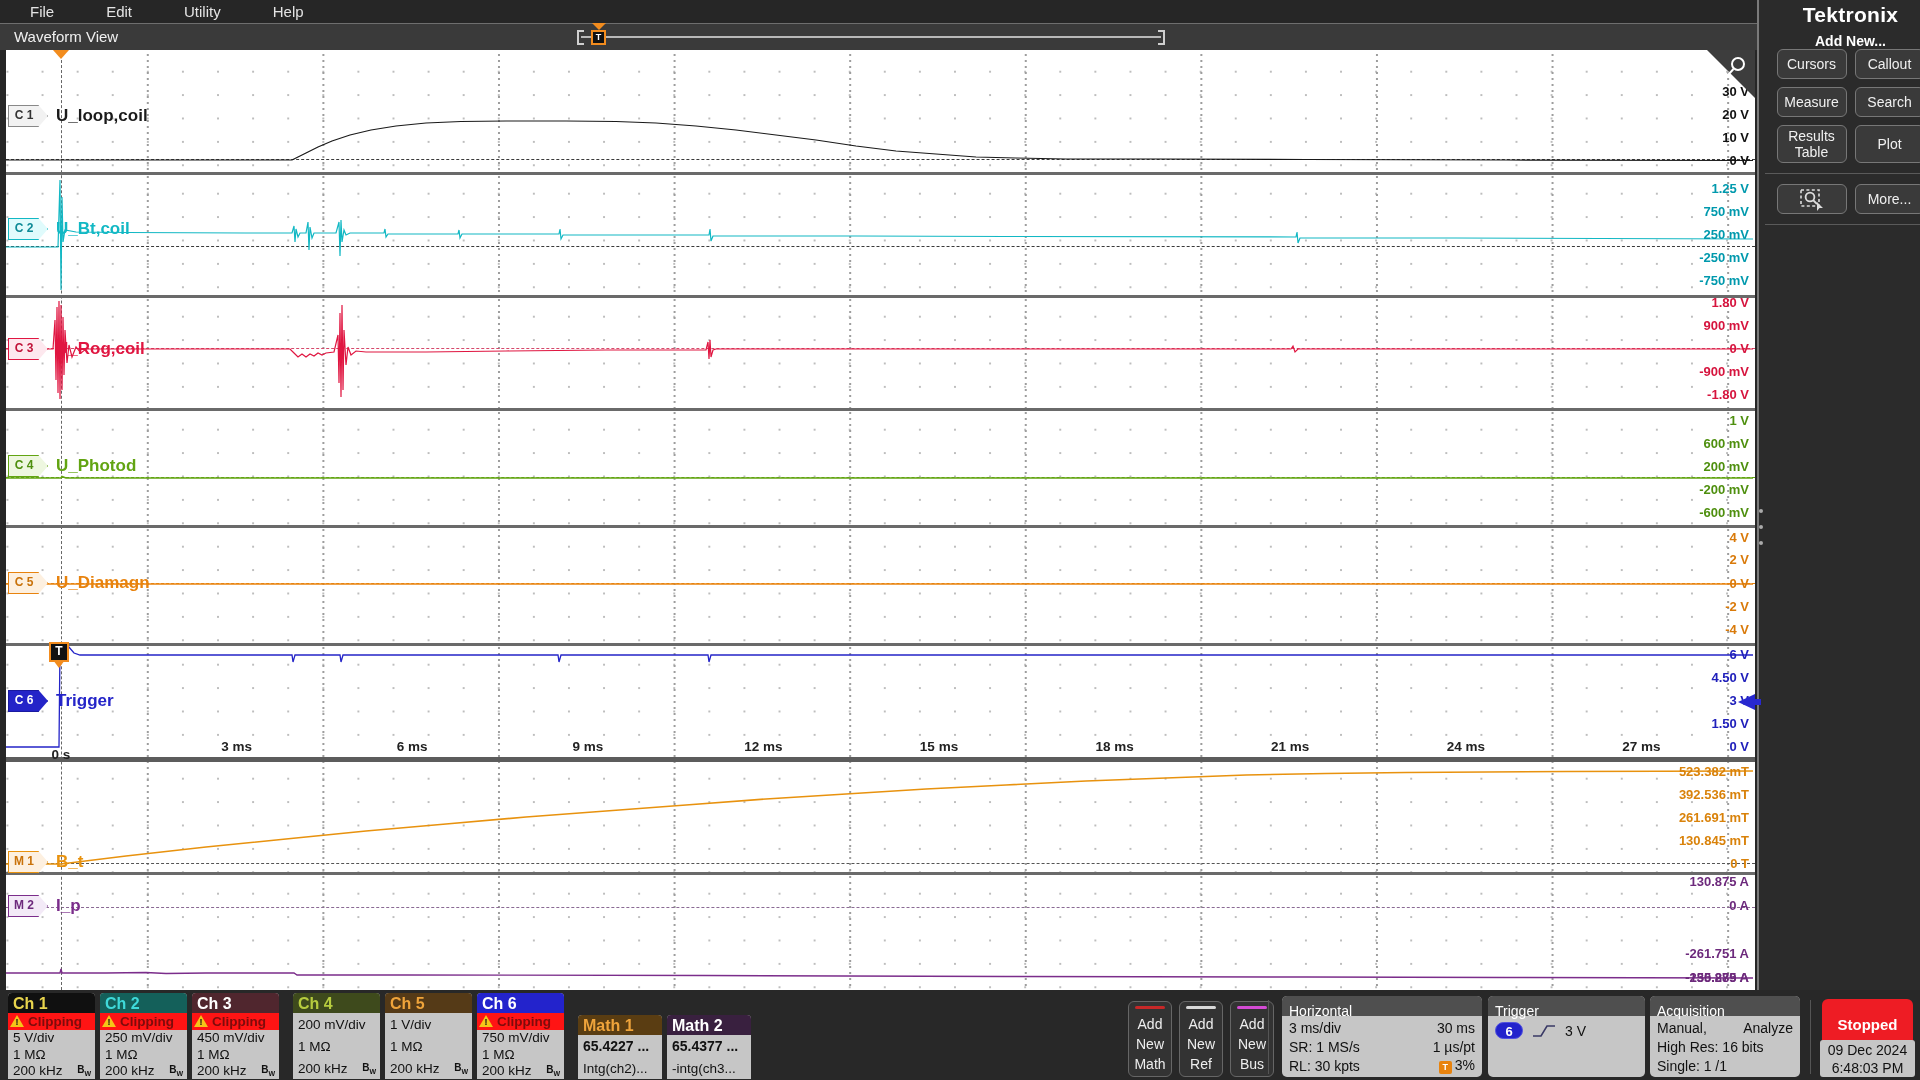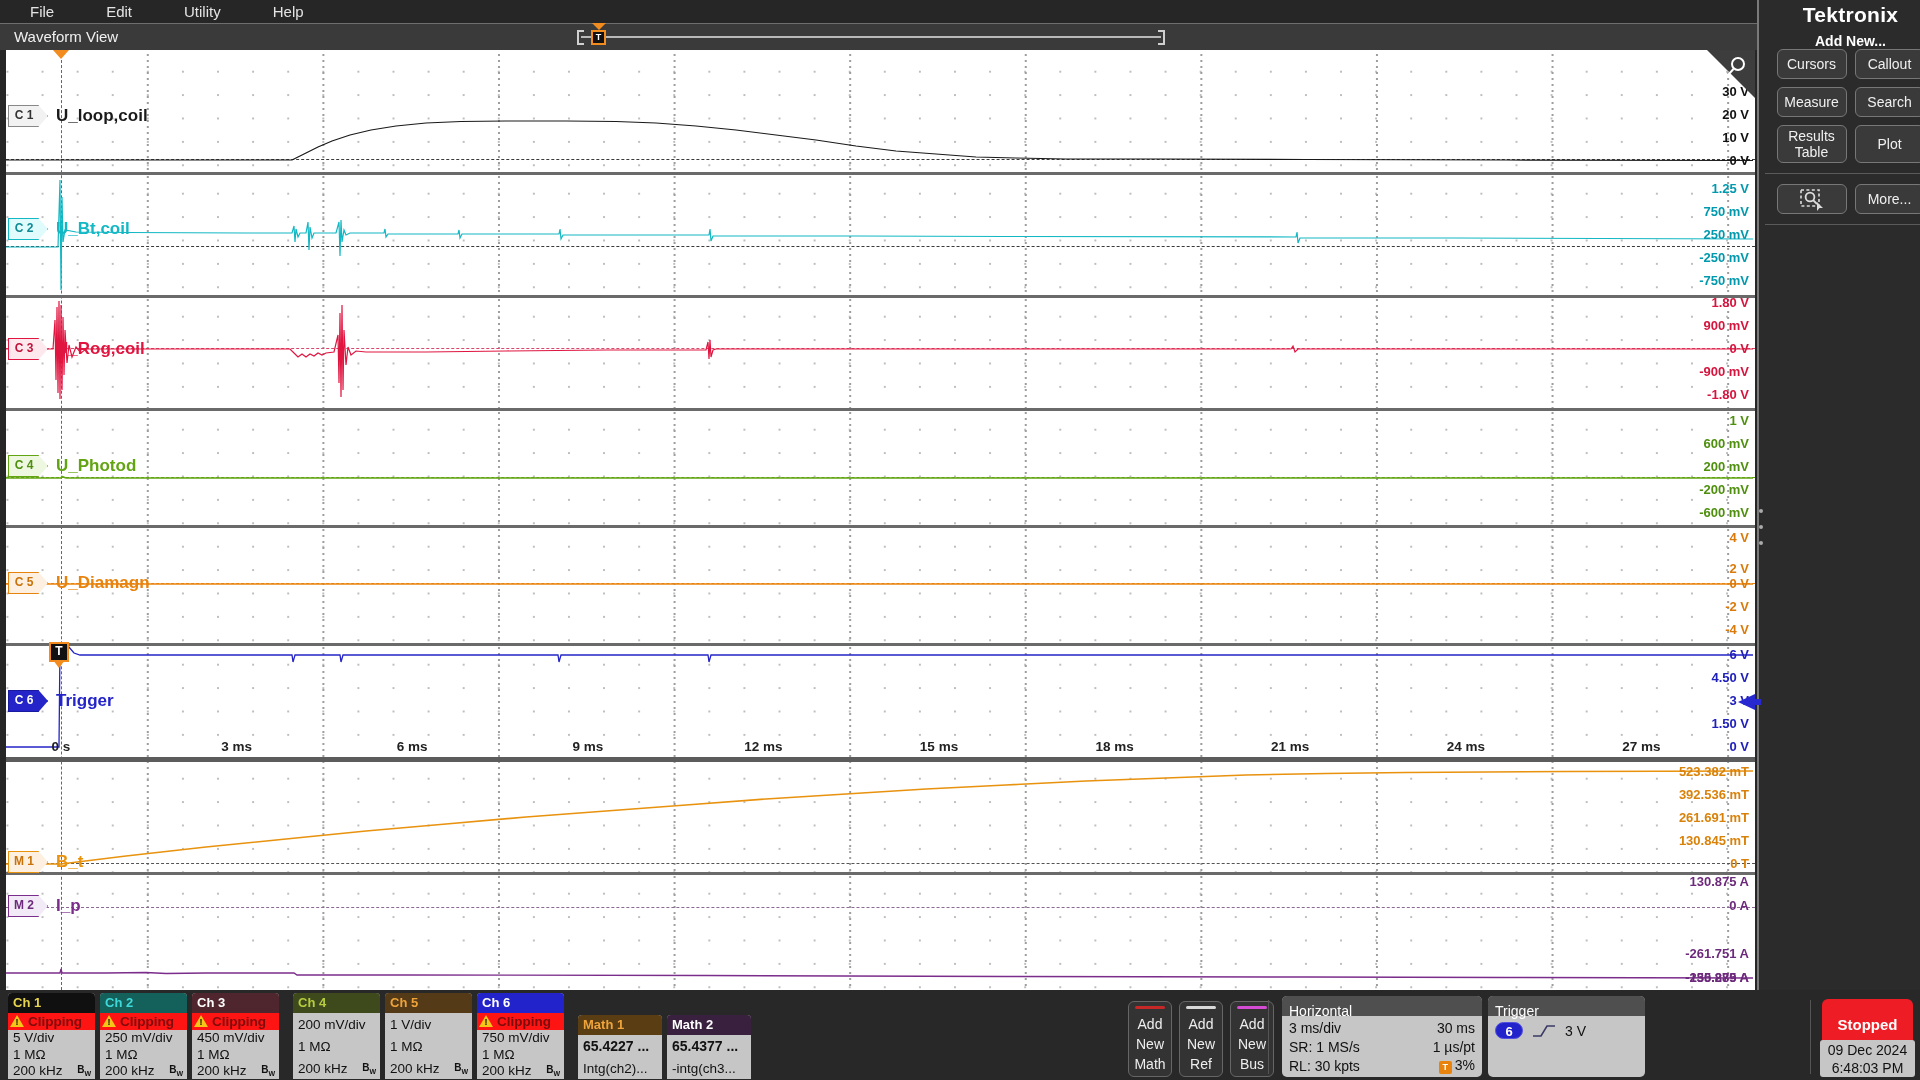--- a/index.html
+++ b/index.html
@@ -59,21 +59,21 @@
   .side-btn{width:70px;min-height:30px;background:#3a3a3a;border:1px solid #777;border-radius:6px;color:#f0f0f0;
     font-size:14px;display:flex;align-items:center;justify-content:center;text-align:center;line-height:16px;padding:2px;cursor:pointer;}
   #panel-div1,#panel-div2{height:1px;background:#5a5a5a;margin:10px 6px 0 6px;}
   #panel-row2{display:flex;gap:8px;justify-content:center;margin-top:10px;}
 
   
   #bottombar{position:absolute;left:0;top:990px;width:1920px;height:90px;background:#282828;}
   #badges{position:absolute;left:8px;bottom:1px;display:flex;gap:5px;align-items:flex-end;}
   .ch-badge{width:87px;border-radius:4px 4px 0 0;overflow:hidden;background:#c6c6c6;cursor:pointer;}
   .ch-badge.math{width:84px;}
-  .ch-badge .hdr{height:20px;font-size:13px;font-weight:bold;padding:2px 5px 0 5px;}
+  .ch-badge .hdr{height:20px;font-size:16px;font-weight:bold;padding:2px 5px 0 5px;}
   .clip-row{height:17px;background:#ff1414;color:#7d0c0c;font-size:13.5px;font-weight:bold;display:flex;align-items:center;gap:3px;padding-left:2px;}
   .warnwrap{position:relative;width:15px;height:13px;display:inline-block;}
   .warnwrap .tri{position:absolute;left:0;top:0;width:0;height:0;border-left:7px solid transparent;border-right:7px solid transparent;border-bottom:12px solid #f5c518;}
   .warnwrap .excl{position:absolute;left:5.5px;top:2px;font-size:9px;font-weight:bold;color:#111;}
   .ch-line{height:16.5px;font-size:13.5px;color:#111;padding-left:5px;display:flex;align-items:center;}
   .ch-line.bold{font-weight:bold;font-size:14px;height:22px;}
   .ch-line.tall{height:22px;}
   .bwtag{margin-left:auto;margin-right:4px;font-size:10px;font-weight:bold;color:#111;}
   .bwtag sub{font-size:7px;}
 
@@ -179,21 +179,21 @@
         <div class="scale" style="top: 97px; color: rgb(78, 143, 14);">-600 mV</div>
       </div>
       <div class="slice sep" style="height: 118px;">
         <div class="zero" style="top: 58px; border-top-color: rgb(232, 131, 14);"></div>
         <svg class="wave" width="1749" height="118">
           <polyline points="0,59 1747,59" fill="none" stroke="#e8830e" stroke-width="1.6"></polyline>
         </svg>
         <div class="tag" style="top: 47px; background: rgb(253, 240, 224); border-color: rgb(232, 131, 14); color: rgb(201, 114, 10);">C 5</div>
         <div class="chlabel" style="top: 48px; color: rgb(232, 131, 14);">U_Diamagn</div>
         <div class="scale" style="top: 5px; color: rgb(217, 122, 10);">4 V</div>
-        <div class="scale" style="top: 36px; color: rgb(217, 122, 10);">2 V</div>
+        <div class="scale" style="top: 27px; color: rgb(217, 122, 10);">2 V</div>
         <div class="scale" style="top: 51px; color: rgb(217, 122, 10);">0 V</div>
         <div class="scale" style="top: 74px; color: rgb(217, 122, 10);">-2 V</div>
         <div class="scale" style="top: 97px; color: rgb(217, 122, 10);">-4 V</div>
       </div>
       <div class="slice sep" style="height: 114px;">
         <svg class="wave" width="1749" height="114">
           <polyline points="0,104 53,104 54,3 62,3 68,10 74,12 286,12 287,19 289,12 334,12 335,19 337,12 552,12 553,19 555,12 702,12 703,19 705,12 1747,12" fill="none" stroke="#2424c8" stroke-width="1.3"></polyline>
         </svg>
         <div class="tag" style="top: 47px; background: rgb(36, 36, 200); border-color: rgb(26, 26, 160); color: rgb(255, 255, 255);">C 6</div>
         <div class="chlabel" style="top: 48px; color: rgb(36, 36, 200);">Trigger</div>
@@ -233,21 +233,21 @@
     <div id="plot-top-tri"></div>
     <div id="zoom-corner">
       <svg width="26" height="26" viewBox="0 0 26 26">
         <circle cx="14" cy="9" r="6" fill="none" stroke="#fff" stroke-width="2"></circle>
         <line x1="9.5" y1="14" x2="4" y2="20" stroke="#fff" stroke-width="2"></line>
       </svg>
     </div>
     <div id="t-marker">T</div>
     <div id="trig-arrow"></div>
     <div id="time-axis">
-        <span class="taxis" style="left: 55px;">0 s</span>
+        <span class="taxis" style="left: 55px; margin-top: 8px;">0 s</span>
         <span class="taxis" style="left: 230.6px;">3 ms</span>
         <span class="taxis" style="left: 406.2px;">6 ms</span>
         <span class="taxis" style="left: 581.8px;">9 ms</span>
         <span class="taxis" style="left: 757.4px;">12 ms</span>
         <span class="taxis" style="left: 933px;">15 ms</span>
         <span class="taxis" style="left: 1108.6px;">18 ms</span>
         <span class="taxis" style="left: 1284.2px;">21 ms</span>
         <span class="taxis" style="left: 1459.8px;">24 ms</span>
         <span class="taxis" style="left: 1635.4px;">27 ms</span>
       </div>
@@ -394,20 +394,35 @@
       <div class="info-hdr">Trigger</div>
       <div class="info-body">
         <span class="src-pill">6</span>
         <svg width="26" height="16" viewBox="0 0 26 16">
           <polyline points="2,13 10,13 16,3 24,3" fill="none" stroke="#3a3a66" stroke-width="1.6"></polyline>
         </svg>
         <span>3 V</span>
       </div>
     </div>
 
+    <div class="info-panel" id="a-panel">
+      <div class="info-hdr">Acquisition</div>
+      <div class="info-body">
+        <div class="a-row">
+          <span>Manual,</span>
+          <span>Analyze</span>
+        </div>
+        <div class="a-row">
+            <span>High Res: 16 bits</span>
+          </div>
+        <div class="a-row">
+            <span>Single: 1 /1</span>
+          </div>
+      </div>
+    </div>
 
     <div id="bdiv2"></div>
     <div id="stopped">Stopped</div>
     <div id="datetime">
       <div>09 Dec 2024</div>
       <div>6:48:03 PM</div>
     </div>
   </div>
 
   <div id="drag-handle">

